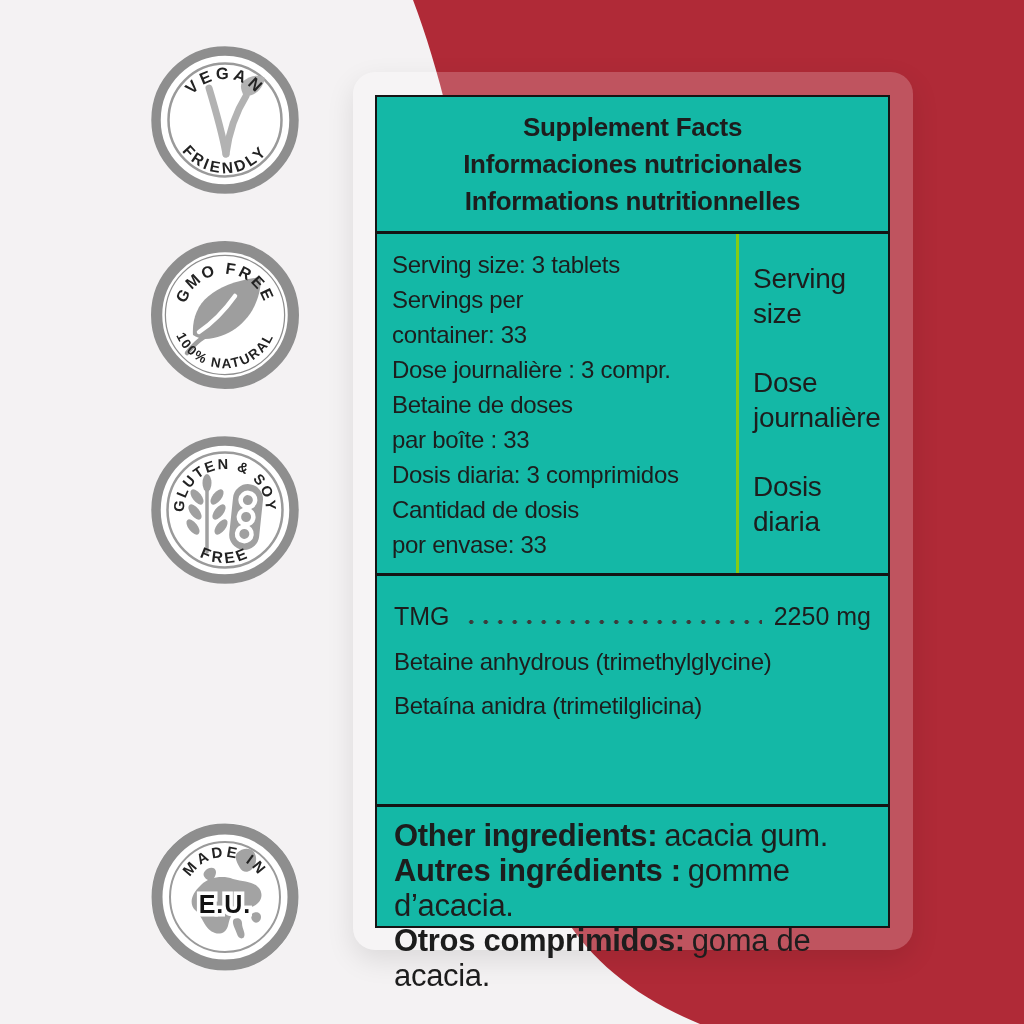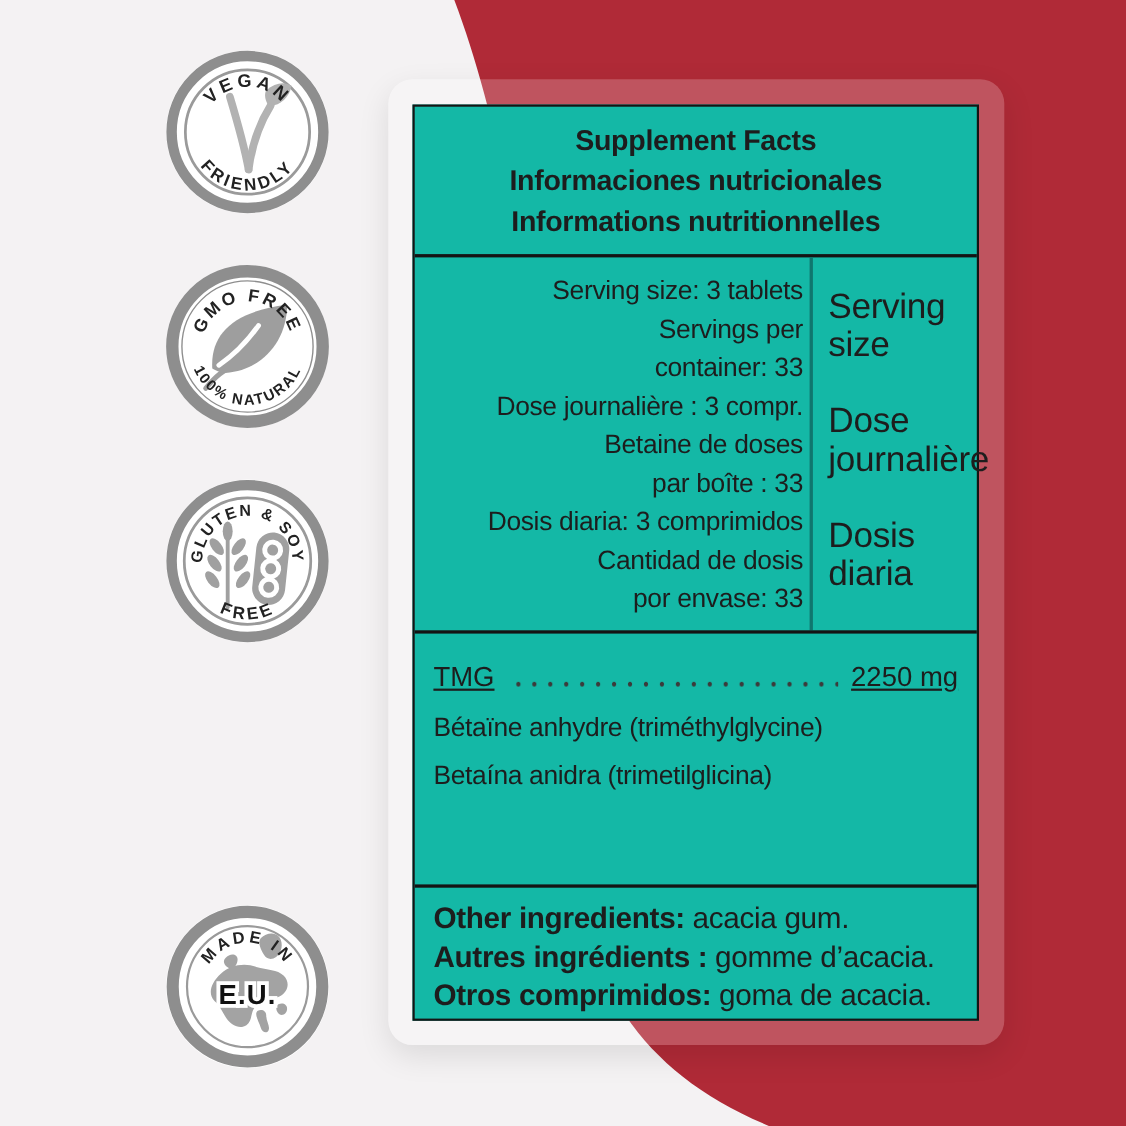--- a/index.html
+++ b/index.html
@@ -10,32 +10,32 @@
   .card{position:absolute;left:353px;top:72px;width:560px;height:878px;
         border-radius:22px;background:rgba(255,255,255,0.20);
         box-shadow:0 10px 28px rgba(0,0,0,0.10);}
   .panel{position:absolute;left:375px;top:95px;width:515px;height:833px;
          background:#14b8a6;border:2.5px solid #141414;box-sizing:border-box;
          display:flex;flex-direction:column;}
   .hr{flex:0 0 3px;background:#141414;}
   .panel-header{flex:0 0 134px;display:flex;flex-direction:column;justify-content:center;
                 text-align:center;font-weight:bold;font-size:26px;line-height:37px;letter-spacing:-0.3px;}
   .serving-row{flex:0 0 337px;display:flex;}
-  .serving-left{flex:1;padding:13px 6px 0 15px;font-size:24px;line-height:35px;letter-spacing:-0.3px;text-align:right;}
-  .serving-right{flex:0 0 152px;border-left:3px solid #0f766e;box-sizing:border-box;
-                 padding:27px 0 0 14px;font-size:32px;line-height:35px;letter-spacing:-0.3px;}
+  .serving-left{flex:1;padding:13px 6px 0 15px;font-size:24px;line-height:35px;letter-spacing:-0.3px;}
+  .serving-right{flex:0 0 152px;border-left:3px solid #84cc16;box-sizing:border-box;
+                 padding:27px 0 0 14px;font-size:28px;line-height:35px;letter-spacing:-0.3px;}
   .serving-right p{margin:0 0 34px 0;width:122px;}
   .tmg-section{flex:0 0 228px;padding:26px 17px 0 17px;box-sizing:border-box;font-size:24px;}
-  .tmg-row{display:flex;align-items:baseline;font-size:25px;text-decoration:underline;}
+  .tmg-row{display:flex;align-items:baseline;font-size:25px;}
   .leader{flex:1;height:6px;align-self:flex-end;margin:0 12px 6px 14px;
           background-image:radial-gradient(circle,#3b3b3b 1.9px,transparent 2.3px);
           background-size:14.5px 6px;background-repeat:repeat-x;background-position:left center;}
   .alias{margin-top:17px;line-height:27px;letter-spacing:-0.3px;}
   .alias:first-of-type{margin-top:21px;}
-  .other-section{flex:1;padding:11px 17px 0 17px;font-size:27px;line-height:35px;letter-spacing:-0.3px;}
+  .other-section{flex:1;padding:11px 17px 0 17px;font-size:31px;line-height:35px;letter-spacing:-0.3px;}
   .other-section b{font-weight:bold;margin-right:7px;}
   .badge{position:absolute;left:149px;width:152px;height:152px;}
   .badge svg{display:block;}
   .arc-text{font-family:"Liberation Sans",sans-serif;font-weight:bold;fill:#222;}
   .flat-text{font-family:"Liberation Sans",sans-serif;font-weight:bold;fill:#383838;
              font-size:12.5px;letter-spacing:0.5px;text-anchor:middle;}
   .eu-text{font-family:"Liberation Sans",sans-serif;font-weight:bold;fill:#111;font-size:25px;
            letter-spacing:1px;text-anchor:middle;paint-order:stroke;stroke:#fff;stroke-width:7px;}
 </style>
 </head>
@@ -76,21 +76,21 @@
       </div>
     </div>
     <div class="hr"></div>
 
     <div class="tmg-section">
       <div class="tmg-row">
         <span>TMG</span>
         <span class="leader"></span>
         <span>2250 mg</span>
       </div>
-      <div class="alias">Bétaïne anhydre (triméthylglycine)</div>
+      <div class="alias">Betaine anhydrous (trimethylglycine)</div>
       <div class="alias">Betaína anidra (trimetilglicina)</div>
     </div>
     <div class="hr"></div>
 
     <div class="other-section">
       <div><b>Other ingredients:</b><span>acacia gum.</span></div>
       <div><b>Autres ingrédients :</b><span>gomme d’acacia.</span></div>
       <div><b>Otros comprimidos:</b><span>goma de acacia.</span></div>
     </div>
   </div>

